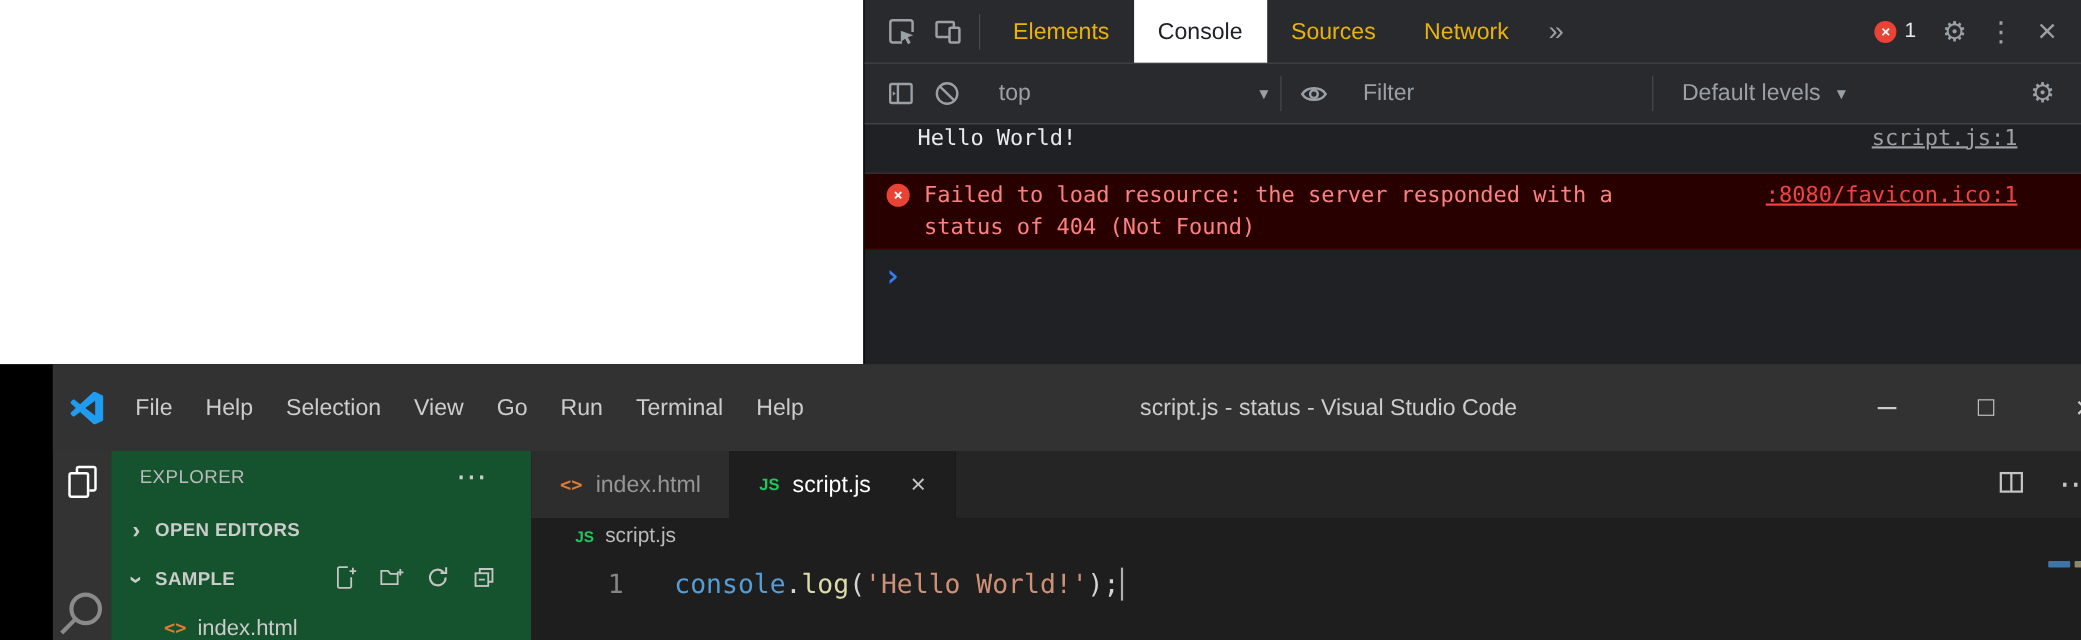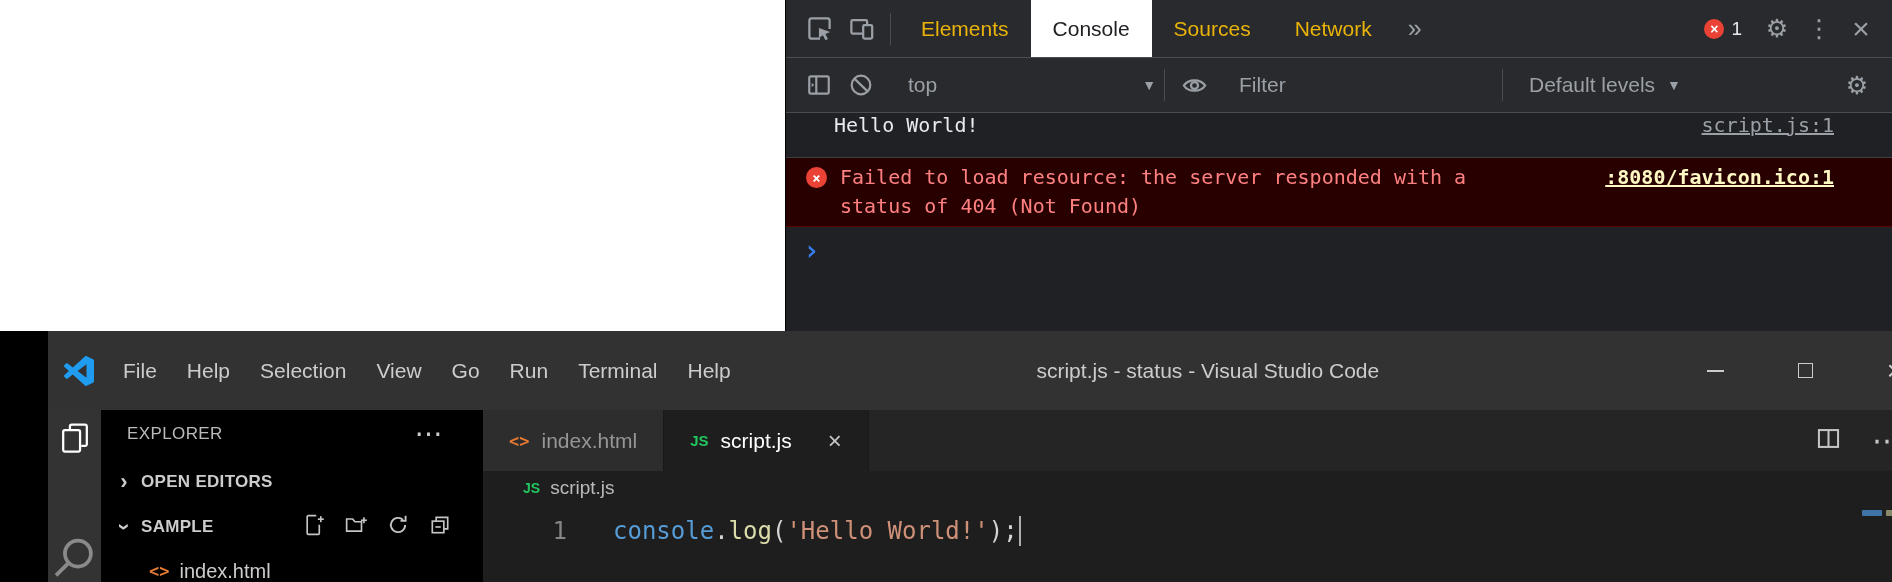--- a/index.html
+++ b/index.html
@@ -30,42 +30,42 @@
   .dd-arrow { font-size:14px; color:#9aa0a6; }
   .filter-input { margin-left:24px; width:255px; background:transparent; border:none; outline:none; font-size:21px; color:#e8eaed; font-family:"Liberation Sans", sans-serif; }
   .filter-input::placeholder { color:#9aa0a6; }
   .levels { margin-left:18px; display:flex; align-items:center; gap:12px; font-size:21px; color:#9aa0a6; white-space:nowrap; }
 
   .dt-console { flex:1; font-family:"DejaVu Sans Mono", monospace; font-size:20px; overflow:hidden; }
   .con-row.log { height:45px; display:flex; padding:0 58px 0 48px; border-bottom:1px solid #3c4043; color:#e8eaed; }
   .src-link { margin-left:auto; padding-left:20px; color:#9aa0a6; text-decoration:underline; white-space:nowrap; cursor:pointer; }
   .con-row.error { display:flex; align-items:flex-start; padding:5px 58px 5px 14px; background:#290000; border-bottom:1px solid #5c0000; color:#ff8080; line-height:29px; }
   .err-msg-icon { width:21px; height:21px; border-radius:50%; background:#ea4335; color:#ffffff; font-size:14px; font-weight:bold; display:flex; align-items:center; justify-content:center; flex-shrink:0; margin:4px 13px 0 6px; line-height:1; }
-  .src-link.err { color:#fef9c3;font-weight:bold; }
+  .src-link.err { color:#ef4444; }
   .prompt-row { padding:10px 0 0 17px; }
   .prompt-chev { color:#367cf1; font-size:28px; font-weight:bold; line-height:1; }
 
   
   .vscode { position:absolute; top:331px; left:0; width:1892px; height:251px; background:#1e1e1e; display:flex; flex-direction:column;margin-left:48px; }
   .titlebar { height:79px; background:#323233; display:flex; align-items:center; color:#cccccc; flex-shrink:0; }
   .vs-logo { width:30px; height:30px; margin:0 14px 0 16px; flex-shrink:0; }
   .menu-item { padding:0 15px; font-size:21px; white-space:nowrap; }
   .tb-title { flex:1; text-align:center; font-size:21px; color:#cccccc; white-space:nowrap; overflow:hidden; }
   .win-controls { display:flex; height:100%; flex-shrink:0; }
   .win-btn { width:90px; height:100%; display:flex; align-items:center; justify-content:center; color:#cccccc; }
   .min-shape { width:17px; height:2px; background:#cccccc; display:block; }
   .max-shape { width:15px; height:15px; border:1.6px solid #cccccc; display:block; }
   .win-close-glyph { font-size:28px; line-height:1; }
 
   .vs-body { flex:1; display:flex; overflow:hidden; }
   .activitybar { width:53px; background:#333333; position:relative; flex-shrink:0; }
   .ab-item-top { margin-top:10px; display:flex; justify-content:center; }
   .ab-search { position:absolute; left:1px; top:124px; }
 
-  .sidebar { width:382px; background:#000000; color:#cccccc; flex-shrink:0; overflow:hidden; }
+  .sidebar { width:382px; background:#14532d; color:#cccccc; flex-shrink:0; overflow:hidden; }
   .sb-header { height:48px; display:flex; align-items:center; padding:0 40px 0 26px; font-size:17px; color:#bbbbbb; letter-spacing:.4px; }
   .sb-ellipsis { margin-left:auto; font-size:28px; color:#cccccc; line-height:0; }
   .sb-row { height:47px; display:flex; align-items:center; padding-left:12px; font-weight:bold; font-size:17px; color:#cccccc; }
   .sb-row.sample { height:44px; }
   .chev { width:22px; display:inline-flex; justify-content:center; font-size:22px; font-weight:bold; color:#cccccc; }
   .chev.down { transform:rotate(90deg); }
   .sb-label { margin-left:6px; letter-spacing:.3px; }
   .sb-actions { margin-left:auto; display:flex; align-items:center; gap:20px; padding-right:32px; color:#c5c5c5; }
   .sb-file { height:44px; display:flex; align-items:center; padding-left:48px; gap:10px; font-size:20px; font-weight:normal; }
   .html-icon { color:#e37933; font-family:"DejaVu Sans Mono", monospace; font-weight:bold; font-size:17px; }

